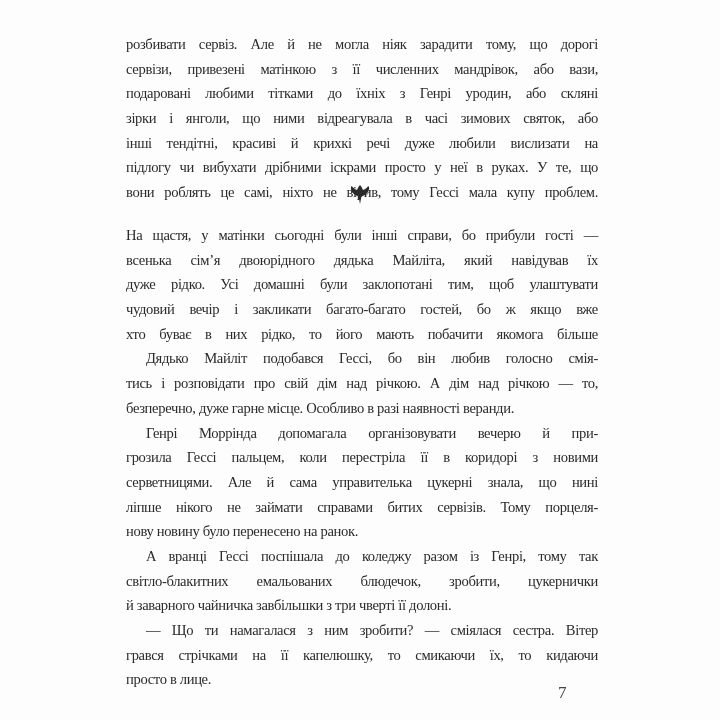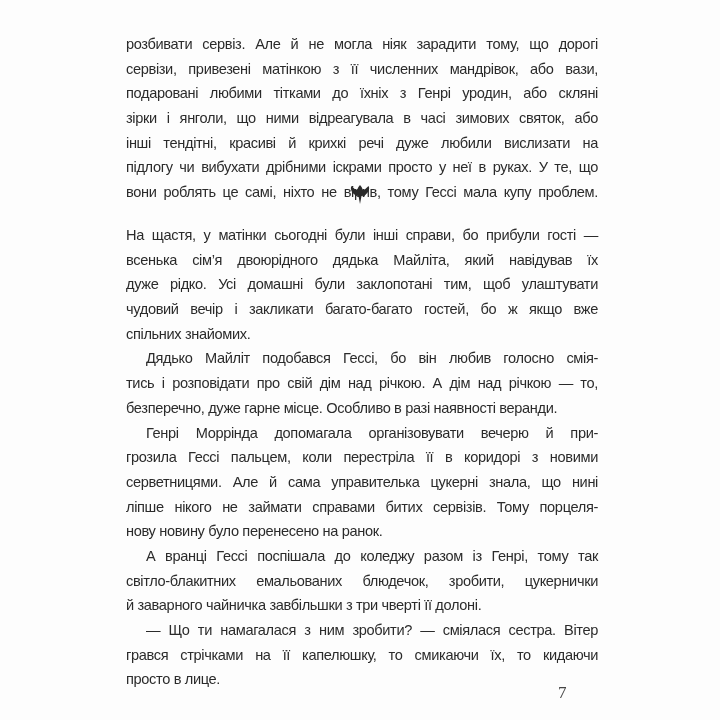--- a/index.html
+++ b/index.html
@@ -16,21 +16,21 @@
   .page {
     position: absolute;
     left: 0; top: 0;
     width: 720px; height: 720px;
     background: #fdfdfd;
   }
   .text-block {
     position: absolute;
     left: 126px;
     width: 472px;
-    font-family: Liberation Sans, sans-serif;
+    font-family: Liberation Serif, serif;
     font-size: 14.6px;
     color: #2b2b2b;
     letter-spacing: -0.35px;
   }
   .line {
     height: 24.7px;
     line-height: 24.7px;
     white-space: nowrap;
     text-align: justify;
     text-align-last: justify;
@@ -78,21 +78,21 @@
     <svg width="30" height="24" viewBox="0 0 30 24">
       <path d="M15 22 L13.5 14 Q10 14 7 10 Q5 6 6.5 4 Q9 7 12 8 Q13 5 15 3 Q17 5 18 8 Q21 7 23.5 4 Q25 6 23 10 Q20 14 16.5 14 Z" fill="#2a2a2a"></path>
     </svg>
   </div>
 
   <div class="text-block" id="block2">
     <div class="line">На щастя, у матінки сьогодні були інші справи, бо прибули гості —</div>
     <div class="line">всенька сім’я двоюрідного дядька Майліта, який навідував їх</div>
     <div class="line">дуже рідко. Усі домашні були заклопотані тим, щоб улаштувати</div>
     <div class="line">чудовий вечір і закликати багато-багато гостей, бо ж якщо вже</div>
-    <div class="line last">спільних знайомих.</div>
+    <div class="line">хто буває в них рідко, то його мають побачити якомога більше</div>
     <div class="line indent">Дядько Майліт подобався Гессі, бо він любив голосно смія-</div>
     <div class="line">тись і розповідати про свій дім над річкою. А дім над річкою — то,</div>
     <div class="line last">безперечно, дуже гарне місце. Особливо в разі наявності веранди.</div>
     <div class="line indent">Генрі Моррінда допомагала організовувати вечерю й при-</div>
     <div class="line">грозила Гессі пальцем, коли перестріла її в коридорі з новими</div>
     <div class="line">серветницями. Але й сама управителька цукерні знала, що нині</div>
     <div class="line">ліпше нікого не займати справами битих сервізів. Тому порцеля-</div>
     <div class="line last">нову новину було перенесено на ранок.</div>
     <div class="line indent">А вранці Гессі поспішала до коледжу разом із Генрі, тому так</div>
     <div class="line">світло-блакитних емальованих блюдечок, зробити, цукернички</div>

